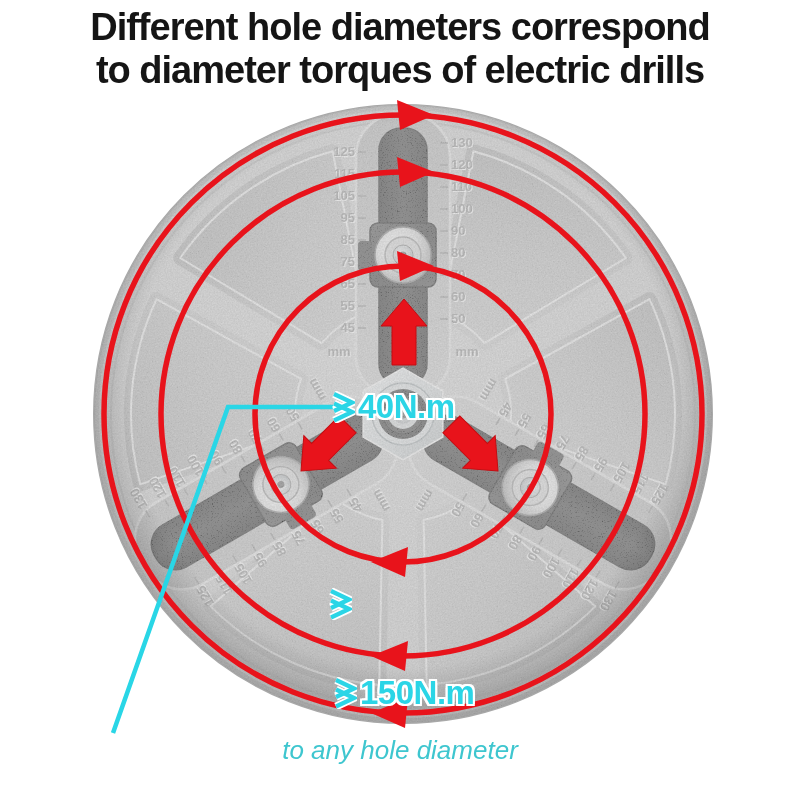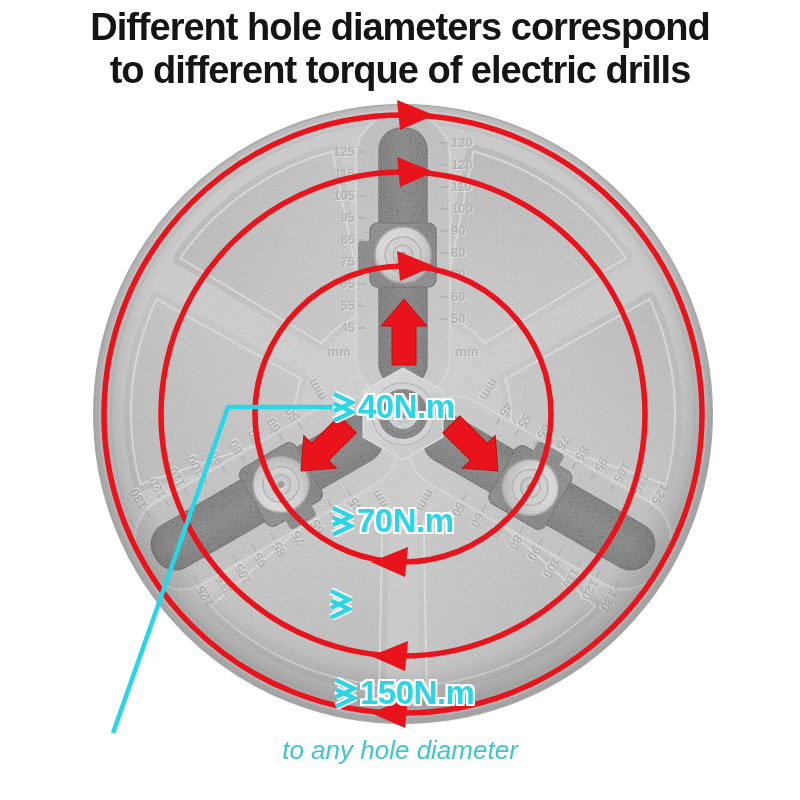--- a/index.html
+++ b/index.html
@@ -356,48 +356,35 @@
         <polygon points="0,0 23,27 12,27 12,66 -12,66 -12,27 -23,27" transform="translate(404 299) rotate(0)" fill="#e8131b" stroke="#c40d12" stroke-width="1"></polygon>
         <polygon points="0,0 23,27 12,27 12,66 -12,66 -12,27 -23,27" transform="translate(301 471) rotate(225)" fill="#e8131b" stroke="#c40d12" stroke-width="1"></polygon>
         <polygon points="0,0 23,27 12,27 12,66 -12,66 -12,27 -23,27" transform="translate(498 471) rotate(135)" fill="#e8131b" stroke="#c40d12" stroke-width="1"></polygon>
       </g>
 
     <polyline points="333,407 228,407 113,733" fill="none" stroke="#29d6e6" stroke-width="4.5"></polyline>
   </svg>
 
   <div id="title">
     <div>Different hole diameters correspond</div>
-    <div>to different torque of electric drills</div>
+    <div>to diameter torques of electric drills</div>
   </div>
 
   <div class="tq" id="tq40">
     <svg class="geq" width="24" height="32" viewBox="0 0 24 32">
       <g fill="none" stroke="#fff" stroke-width="8">
           <polyline points="3,3 21,11.5 3,20"></polyline>
           <polyline points="3,12.5 21,21 3,29.5"></polyline>
         </g>
       <g fill="none" stroke="#2bd5e6" stroke-width="4.2">
           <polyline points="3,3 21,11.5 3,20"></polyline>
           <polyline points="3,12.5 21,21 3,29.5"></polyline>
         </g>
     </svg>
     <span>40N.m</span>
-  </div>
-  <div class="tq" id="tq70">
-    <svg class="geq" width="24" height="32" viewBox="0 0 24 32">
-      <g fill="none" stroke="#fff" stroke-width="8">
-          <polyline points="3,3 21,11.5 3,20"></polyline>
-          <polyline points="3,12.5 21,21 3,29.5"></polyline>
-        </g>
-      <g fill="none" stroke="#2bd5e6" stroke-width="4.2">
-          <polyline points="3,3 21,11.5 3,20"></polyline>
-          <polyline points="3,12.5 21,21 3,29.5"></polyline>
-        </g>
-    </svg>
-    <span>70N.m</span>
   </div>
   <div class="tq" id="tq120">
     <svg class="geq" width="24" height="32" viewBox="0 0 24 32">
       <g fill="none" stroke="#fff" stroke-width="8">
           <polyline points="3,3 21,11.5 3,20"></polyline>
           <polyline points="3,12.5 21,21 3,29.5"></polyline>
         </g>
       <g fill="none" stroke="#2bd5e6" stroke-width="4.2">
           <polyline points="3,3 21,11.5 3,20"></polyline>
           <polyline points="3,12.5 21,21 3,29.5"></polyline>

